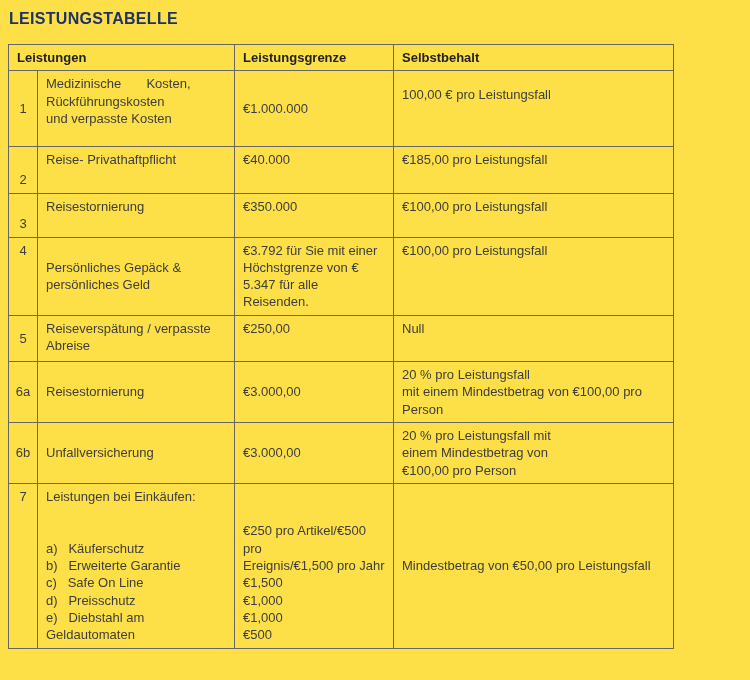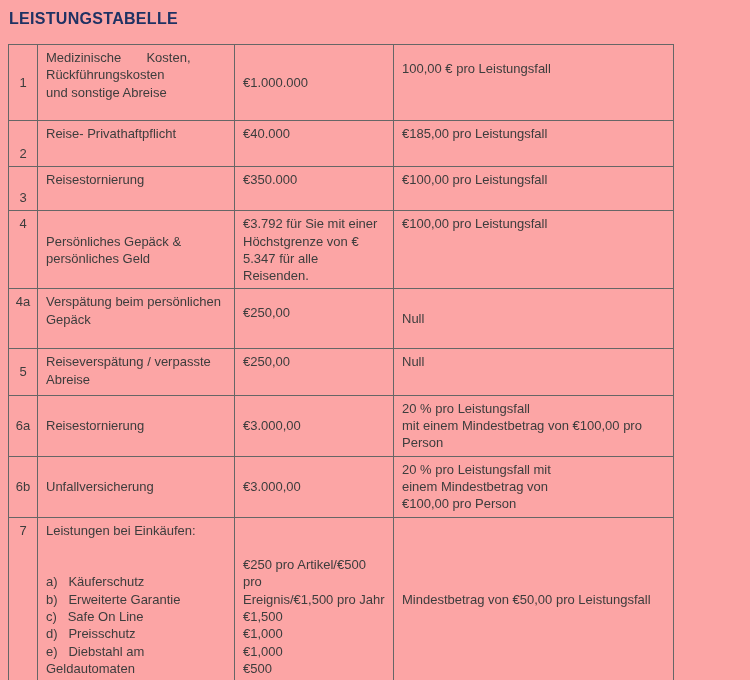--- a/index.html
+++ b/index.html
@@ -10,21 +10,21 @@
   * { box-sizing: border-box; }
   html, body {
     margin: 0;
     padding: 0;
     background: #ffffff;
     font-family: "Liberation Sans", "DejaVu Sans", sans-serif;
   }
   .page {
     width: 750px;
     height: 680px;
-    background: #fca5a5;
+    background: #fde047;
     padding: 8px 0 0 8px;
     overflow: hidden;
   }
   .doc-title {
     font-size: 16px;
     font-weight: bold;
     color: var(--title-color, #1f3263);
     letter-spacing: 0.3px;
     margin: 2px 0 0 1px;
     line-height: 18px;
@@ -84,26 +84,31 @@
 
   <table class="benefits">
     <colgroup>
       <col class="c-num">
         <col class="c-desc">
         <col class="c-grenze">
         <col class="c-selbst">
     </colgroup>
 
     <tbody>
+        <tr class="hdr">
+      <th colspan="2">Leistungen</th>
+      <th>Leistungsgrenze</th>
+      <th>Selbstbehalt</th>
+    </tr>
 
     <tr class="r1">
       <td class="num mid">1</td>
       <td class="pw">Medizinische       Kosten,
 Rückführungskosten
-und sonstige Abreise</td>
+und verpasste Kosten</td>
       <td class="pw mid">€1.000.000</td>
       <td class="pw pt">100,00 € pro Leistungsfall</td>
     </tr>
 
     <tr class="r2">
       <td class="num bot">2</td>
       <td class="pw">Reise- Privathaftpflicht</td>
       <td class="pw bot">€40.000</td>
       <td class="pw bot">€185,00 pro Leistungsfall</td>
     </tr>
@@ -118,27 +123,20 @@
     <tr class="r4">
       <td class="num">4</td>
       <td class="pw mid">Persönliches Gepäck &amp;
 persönliches Geld</td>
       <td class="pw mid"><span>€3.792 für </span><span class="b">Sie</span><span> mit einer
 Höchstgrenze von €
 5.347 für alle Reisenden.</span></td>
       <td class="pw">€100,00 pro Leistungsfall</td>
     </tr>
 
-    <tr class="r4a">
-      <td class="num">4a</td>
-      <td class="pw">Verspätung beim persönlichen
-Gepäck</td>
-      <td class="pw pt">€250,00</td>
-      <td class="pw mid">Null</td>
-    </tr>
 
     <tr class="r5">
       <td class="num mid">5</td>
       <td class="pw">Reiseverspätung / verpasste
 Abreise</td>
       <td class="pw bot">€250,00</td>
       <td class="pw">Null</td>
     </tr>
 
     <tr class="r6a">

